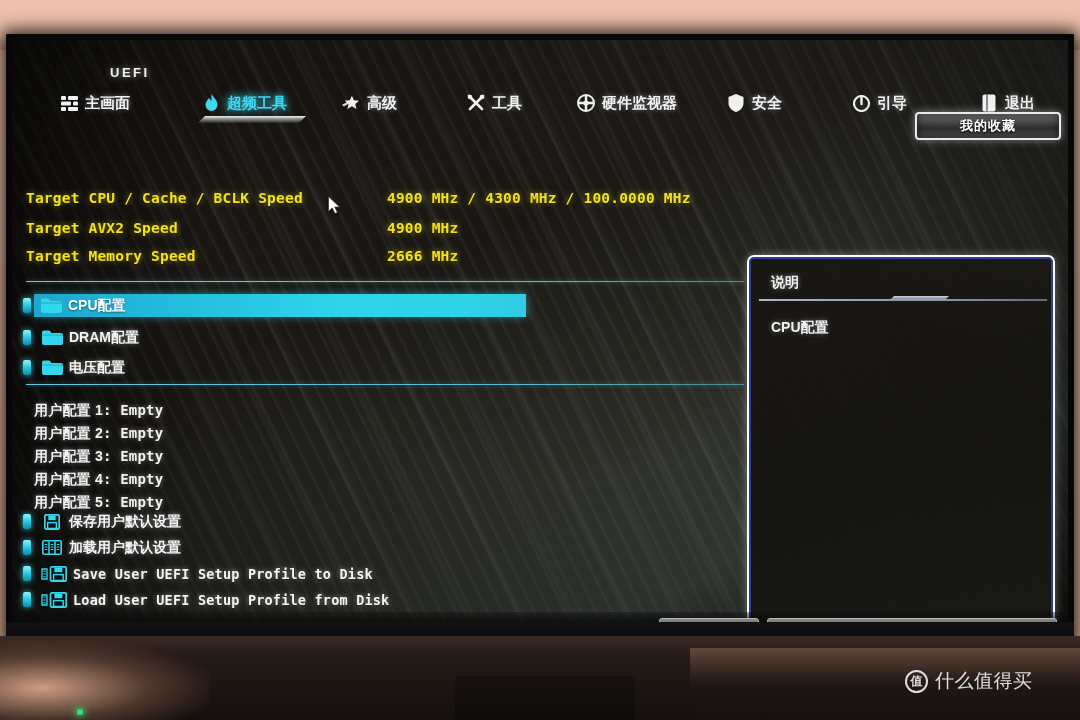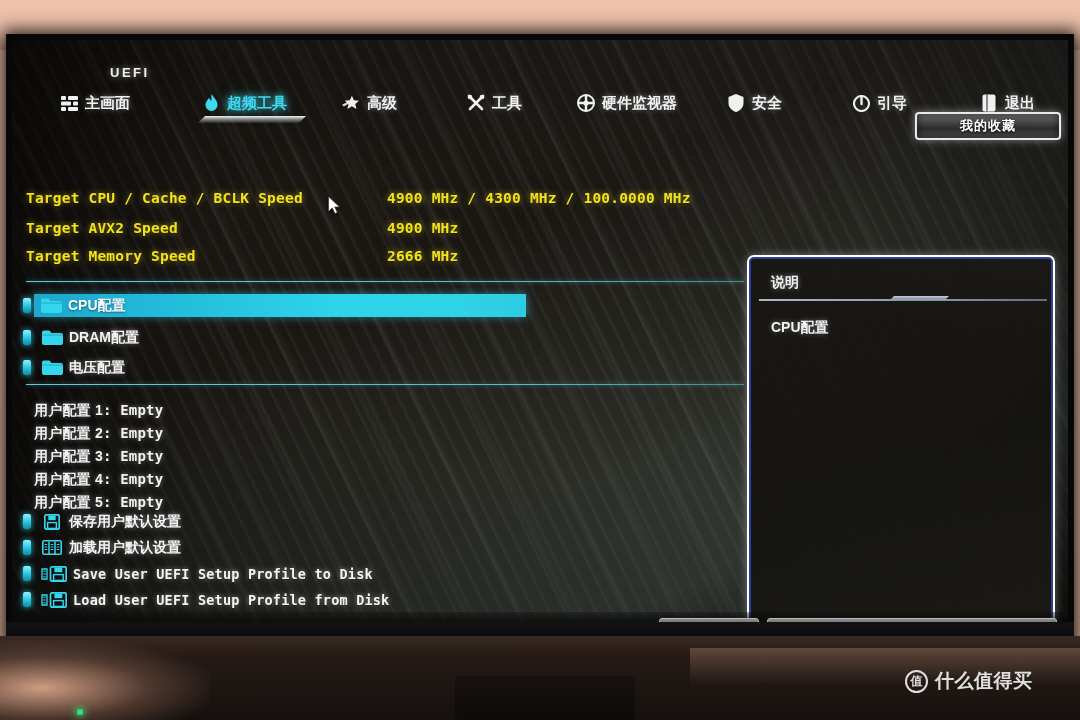--- a/index.html
+++ b/index.html
@@ -298,21 +298,21 @@
   }
   #wm-badge{
     width:23px; height:23px; border-radius:50%;
     border:2px solid #efefef;
     display:flex; align-items:center; justify-content:center;
     font-family:"Liberation Sans", sans-serif;
     font-size:12px; font-weight:700; color:#efefef;
   }
   #wm-text{
     font-family:"Liberation Sans", sans-serif;
-    font-size:19px; font-weight:700; color:#efefef; letter-spacing:.5px;
+    font-size:19px; font-weight:400; color:#efefef; letter-spacing:.5px;
   }
 </style>
 </head>
 <body>
 
 <div id="scene">
 
   <div id="wall"></div>
 
   <div id="monitor"></div>

